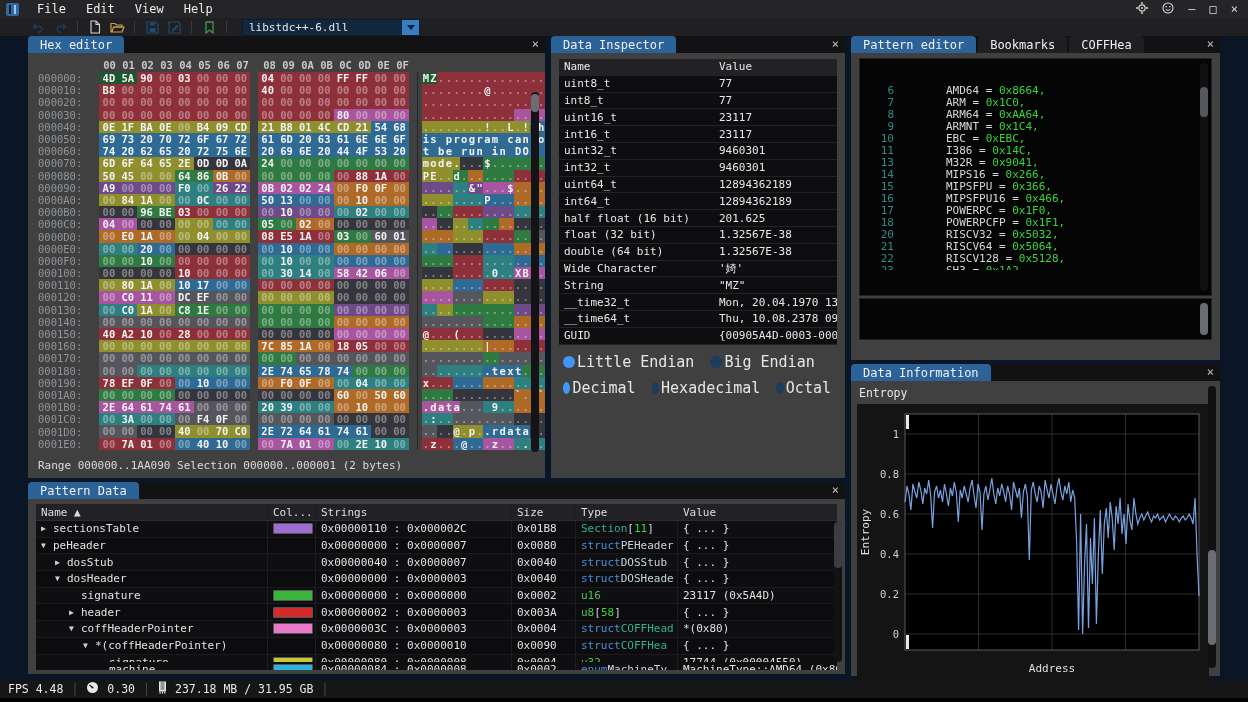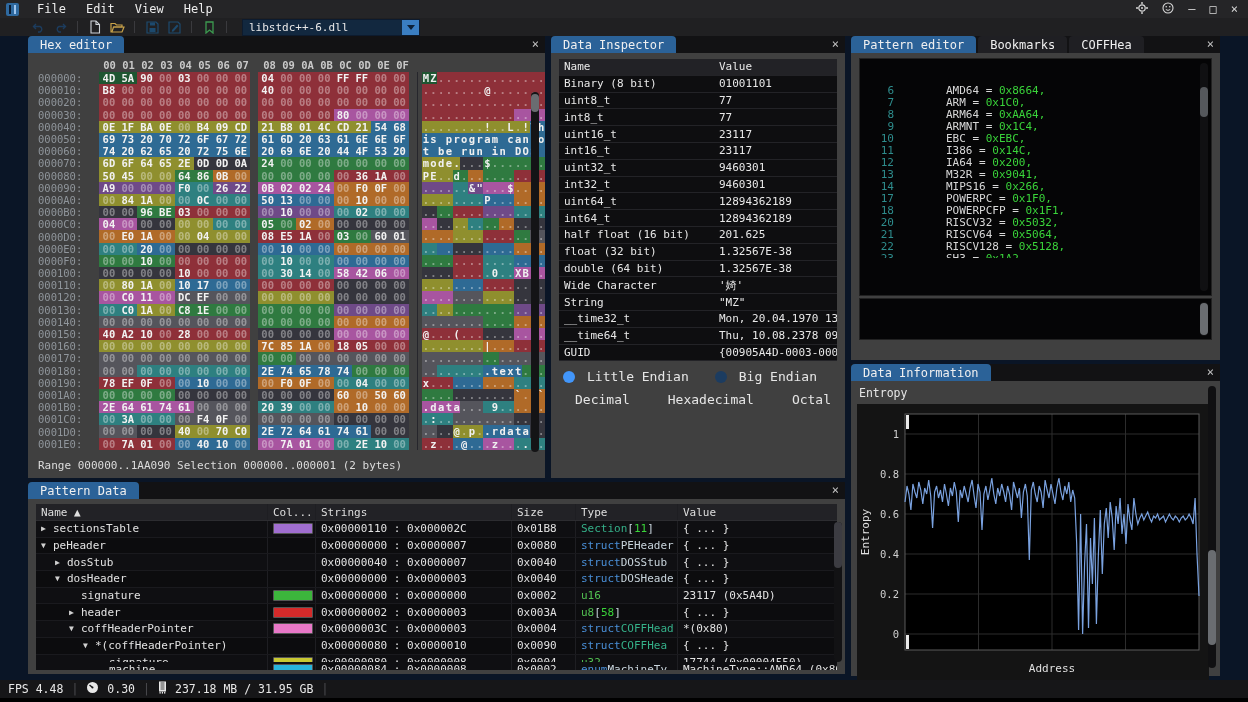--- a/index.html
+++ b/index.html
@@ -44,21 +44,21 @@
   .vsb{position:absolute;width:8px;background:#141416;border-radius:4px;}
   .vsb .thumb{position:absolute;left:0;width:8px;background:#6a6d71;border-radius:4px;}
   
   .insp-table{margin:6px 8px 0 8px;font-size:11px;}
   .insp-hdr,.insp-row{display:flex;height:15.8px;align-items:center;border-bottom:1px solid #232327;}
   .insp-hdr{background:#222226;color:#e8e8e8;}
   .insp-name{width:150px;padding-left:5px;white-space:nowrap;overflow:hidden;}
   .insp-val{flex:1;padding-left:5px;white-space:nowrap;overflow:hidden;}
   .insp-row{background:#0e0e10;color:#e8e8e8;}
   .cswatch{width:126px;height:10px;background:#4D5A90;border:1px solid #666;}
-  .radio-row{display:flex;align-items:center;gap:12px;font-size:13px;margin:8px 0 0 12px;}
+  .radio-row{display:flex;align-items:center;gap:2px;font-size:15px;margin:8px 0 0 12px;}
   .radio{width:12px;height:12px;border-radius:50%;background:#1c3c60;}
   .radio.sel{background:#4296fa;}
   .radio-lab{margin-right:14px;}
   
   .code-area{position:absolute;left:8px;right:8px;top:22px;bottom:64px;background:#050506;border:1px solid #222;overflow:hidden;}
   .code-line{display:flex;height:12px;line-height:12px;font-size:11px;white-space:pre;}
   .ln{width:34px;text-align:right;color:#2e8c8c;padding-right:10px;flex:none;}
   .cname{color:#d8d8d8;padding-left:42px;}
   .cval{color:#3ad43a;}
   .console{position:absolute;left:8px;right:8px;bottom:20px;height:40px;background:#050506;border:1px solid #222;}
@@ -507,21 +507,21 @@
         <span class="hex-byte zero" style="background: rgb(143, 143, 46);">00</span>
         <span class="hex-byte" style="background: rgb(47, 122, 64);">64</span>
         <span class="hex-byte" style="background: rgb(47, 122, 64);">86</span>
         <span class="hex-byte" style="background: rgb(176, 106, 40);">0B</span>
         <span class="hex-byte zero" style="background: rgb(176, 106, 40);">00</span>
         <span class="hex-byte gap8 zero" style="background: rgb(47, 122, 64);">00</span>
         <span class="hex-byte zero" style="background: rgb(47, 122, 64);">00</span>
         <span class="hex-byte zero" style="background: rgb(47, 122, 64);">00</span>
         <span class="hex-byte zero" style="background: rgb(47, 122, 64);">00</span>
         <span class="hex-byte zero" style="background: rgb(142, 48, 57);">00</span>
-        <span class="hex-byte" style="background: rgb(142, 48, 57);">36</span>
+        <span class="hex-byte" style="background: rgb(142, 48, 57);">88</span>
         <span class="hex-byte" style="background: rgb(142, 48, 57);">1A</span>
         <span class="hex-byte zero" style="background: rgb(142, 48, 57);">00</span>
         <div class="hex-ascii">
           <span class="asc" style="background: rgb(143, 143, 46);">P</span>
           <span class="asc" style="background: rgb(143, 143, 46);">E</span>
           <span class="asc zero" style="background: rgb(143, 143, 46);">.</span>
           <span class="asc zero" style="background: rgb(143, 143, 46);">.</span>
           <span class="asc" style="background: rgb(47, 122, 64);">d</span>
           <span class="asc zero" style="background: rgb(47, 122, 64);">.</span>
           <span class="asc zero" style="background: rgb(176, 106, 40);">.</span>
@@ -1363,24 +1363,20 @@
         <span>Data Inspector</span>
       </div>
     <span class="tabclose">×</span>
   </div>
   <div class="insp-table">
     <div class="insp-hdr">
       <div class="insp-name">Name</div>
       <div class="insp-val">Value</div>
     </div>
     <div id="insprows">
-        <div class="insp-row">
-          <div class="insp-name">Binary (8 bit)</div>
-          <div class="insp-val">01001101</div>
-        </div>
         <div class="insp-row">
           <div class="insp-name">uint8_t</div>
           <div class="insp-val">77</div>
         </div>
         <div class="insp-row">
           <div class="insp-name">int8_t</div>
           <div class="insp-val">77</div>
         </div>
         <div class="insp-row">
           <div class="insp-name">uint16_t</div>
@@ -1464,23 +1460,24 @@
       <span class="tabclose">×</span>
     </div>
   <div class="code-area">
     <div id="codelines" style="padding-top:26px;">
         <div class="code-line"><span class="ln">6</span><span class="cname">AMD64 = </span><span class="cval">0x8664,</span></div>
         <div class="code-line"><span class="ln">7</span><span class="cname">ARM = </span><span class="cval">0x1C0,</span></div>
         <div class="code-line"><span class="ln">8</span><span class="cname">ARM64 = </span><span class="cval">0xAA64,</span></div>
         <div class="code-line"><span class="ln">9</span><span class="cname">ARMNT = </span><span class="cval">0x1C4,</span></div>
         <div class="code-line"><span class="ln">10</span><span class="cname">EBC = </span><span class="cval">0xEBC,</span></div>
         <div class="code-line"><span class="ln">11</span><span class="cname">I386 = </span><span class="cval">0x14C,</span></div>
-        <div class="code-line"><span class="ln">12</span><span class="cname">IA64 = </span><span class="cval">0x200,</span></div>
         <div class="code-line"><span class="ln">13</span><span class="cname">M32R = </span><span class="cval">0x9041,</span></div>
         <div class="code-line"><span class="ln">14</span><span class="cname">MIPS16 = </span><span class="cval">0x266,</span></div>
+        <div class="code-line"><span class="ln">15</span><span class="cname">MIPSFPU = </span><span class="cval">0x366,</span></div>
+        <div class="code-line"><span class="ln">16</span><span class="cname">MIPSFPU16 = </span><span class="cval">0x466,</span></div>
         <div class="code-line"><span class="ln">17</span><span class="cname">POWERPC = </span><span class="cval">0x1F0,</span></div>
         <div class="code-line"><span class="ln">18</span><span class="cname">POWERPCFP = </span><span class="cval">0x1F1,</span></div>
         <div class="code-line"><span class="ln">20</span><span class="cname">RISCV32 = </span><span class="cval">0x5032,</span></div>
         <div class="code-line"><span class="ln">21</span><span class="cname">RISCV64 = </span><span class="cval">0x5064,</span></div>
         <div class="code-line"><span class="ln">22</span><span class="cname">RISCV128 = </span><span class="cval">0x5128,</span></div>
         <div class="code-line" style="height: 5px; overflow: hidden;"><span class="ln">23</span><span class="cname">SH3 = </span><span class="cval">0x1A2,</span></div>
       </div>
     <div class="vsb" style="right:3px;top:4px;bottom:4px;background:#101012;">
       <div class="thumb" style="top:24px;height:30px;background:#55585c;"></div>
     </div>

